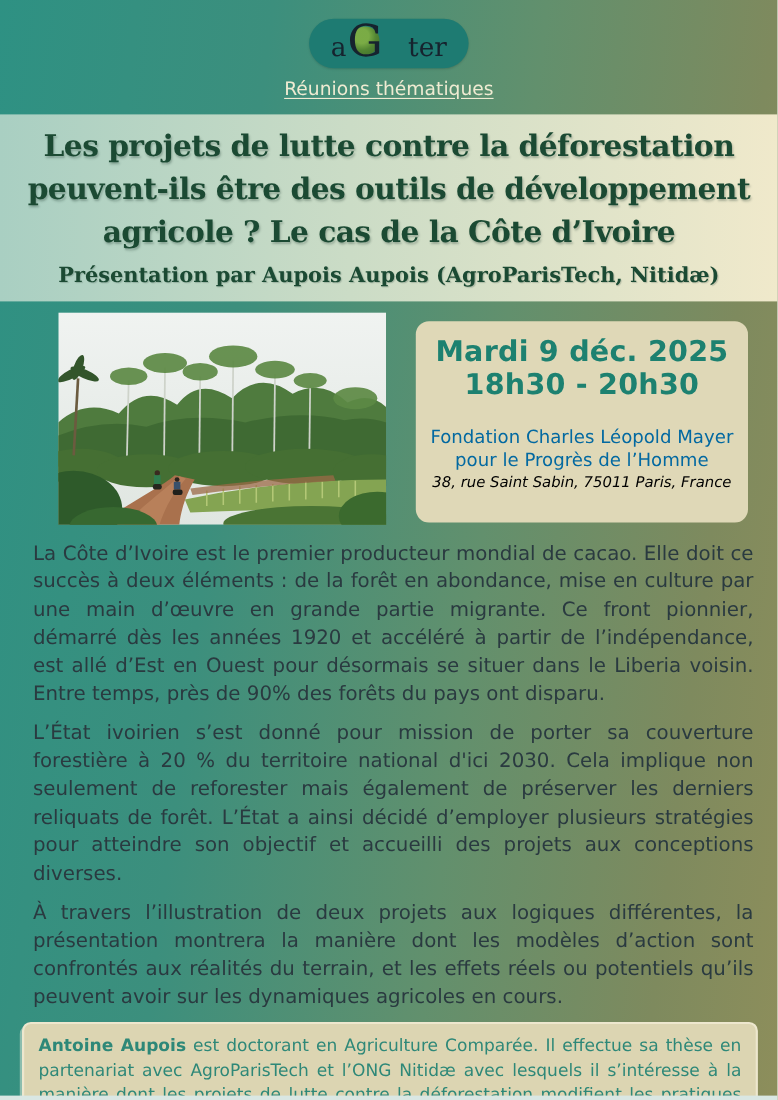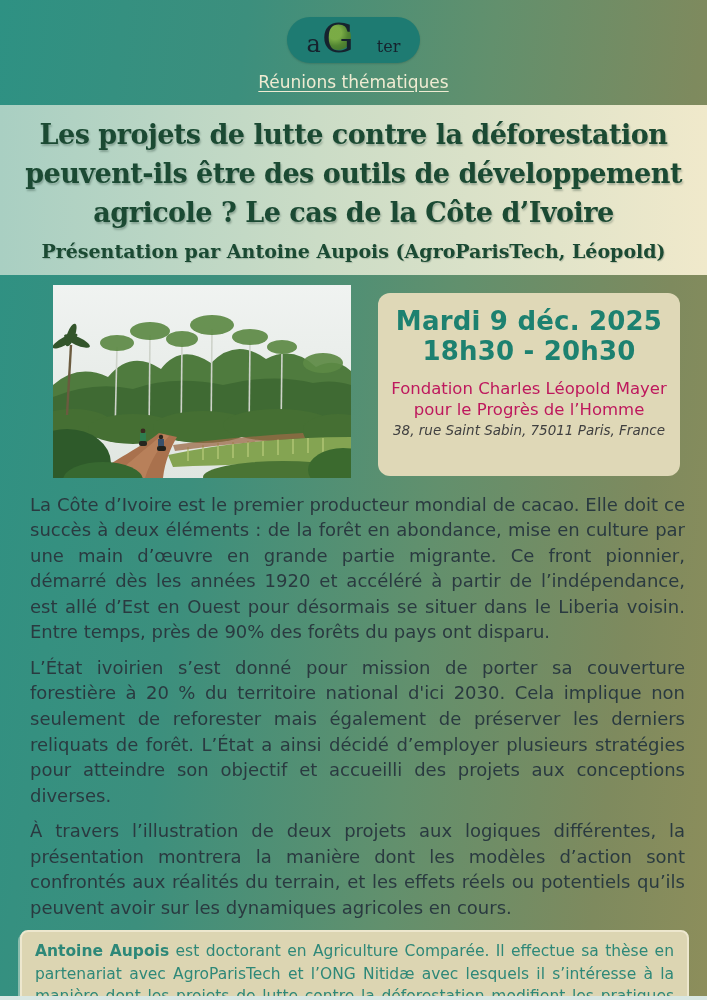--- a/index.html
+++ b/index.html
@@ -15,39 +15,39 @@
     display:inline-flex;align-items:baseline;justify-content:center;
     background:#1E7B72;border-radius:24px;padding:5px 20px 7px;box-shadow:0 1px 2px rgba(0,0,0,0.15);
     font-family:"DejaVu Serif","Liberation Serif",serif;color:#16232E;
   }
   .logo-a{font-size:24px;line-height:1;}
   .logo-gwrap{position:relative;display:inline-block;margin:0 1px;}
   .globe{position:absolute;left:3px;top:2px;width:26px;height:26px;border-radius:50%;
     background:radial-gradient(circle at 38% 34%, #7FAE43 0 28%, #55862F 55%, #3C6A27 100%);
     opacity:0.95;}
   .logo-g{position:relative;font-size:40px;line-height:0.82;z-index:1;}
-  .logo-ter{font-size:16px;line-height:1;margin-left:22px;}
+  .logo-ter{font-size:24px;line-height:1;margin-left:22px;}
   .header-link{display:inline-block;margin-top:9px;color:#EFEBD2;font-size:17px;
     text-decoration:underline;text-underline-offset:3px;cursor:pointer;}
   
   .title-band{margin-top:13px;background:linear-gradient(90deg,#A9CFC2 0%,#CBDCC6 45%,#F0E9CB 100%);
     padding:11px 0 13px;text-align:center;}
   .title-line{font-family:"DejaVu Serif","Liberation Serif",serif;font-weight:bold;color:#1B4A33;
     font-size:27px;line-height:1.44;white-space:nowrap;letter-spacing:-0.5px;
     text-shadow:1px 2px 2px rgba(20,45,35,0.30);}
   .subtitle{font-family:"DejaVu Serif","Liberation Serif",serif;font-weight:bold;color:#1B4A33;
     font-size:19px;margin-top:7px;text-shadow:1px 1px 1px rgba(20,45,35,0.22);}
   
   .content-row{display:flex;margin:10px 27px 0 32px;gap:27px;padding-left:21px;}
   .photo{width:298px;height:193px;flex:none;display:block;}
   .event-box{flex:1;height:183px;margin-top:8px;box-sizing:border-box;
     background:#DFD8B7;border-radius:12px;text-align:center;padding:13px 2px 0;}
   .event-date,.event-time{font-weight:bold;color:#1D8170;font-size:26px;line-height:1.16;letter-spacing:0.2px;}
-  .event-venue{color:#be185d;font-size:16.5px;line-height:1.28;margin-top:12px;}
-  .event-address{color:#404040;font-style:italic;font-size:13.5px;margin-top:2px;}
+  .event-venue{color:#0369a1;font-size:16.5px;line-height:1.28;margin-top:22px;}
+  .event-address{color:#000000;font-style:italic;font-size:13.5px;margin-top:2px;}
   .event-online{color:#2E8A6A;font-size:16px;margin-top:12px;}
   .event-note{color:#E2523C;font-size:13.5px;white-space:nowrap;margin-top:1px;}
   .event-note a{color:#E2523C;text-decoration:underline;cursor:pointer;}
   
   .body-text{margin:14px 22px 0 30px;width:655px;}
   .body-text p{margin:0 0 10px;font-size:18px;line-height:1.42;text-align:justify;color:#2A3A40;}
   
   .bio-box{margin:4px 18px 0 20px;background:#DCD5B2;border:2px solid #EDE7CE;border-radius:8px;
     box-shadow:-2px 3px 0 rgba(245,243,230,0.45);
     padding:8px 13px;color:#2E8878;font-size:15.5px;line-height:1.45;text-align:justify;}
@@ -65,21 +65,21 @@
         <span class="logo-ter">ter</span>
     </div>
     <br>
     <a class="header-link">Réunions thématiques</a>
   </div>
 
   <div class="title-band">
     <div class="title-line">Les projets de lutte contre la déforestation</div>
     <div class="title-line">peuvent-ils être des outils de développement</div>
     <div class="title-line">agricole ? Le cas de la Côte d’Ivoire</div>
-    <div class="subtitle">Présentation par Antoine Aupois (AgroParisTech, Léopold)</div>
+    <div class="subtitle">Présentation par Aupois Aupois (AgroParisTech, Nitidæ)</div>
   </div>
 
   <div class="content-row">
 
     <svg class="photo" viewBox="0 0 298 193" aria-hidden="true">
       <defs>
         <linearGradient id="sky" x1="0" y1="0" x2="0" y2="1">
           <stop offset="0" stop-color="#F0F3F1"></stop>
             <stop offset="1" stop-color="#E0E6E1"></stop>
         </linearGradient>

